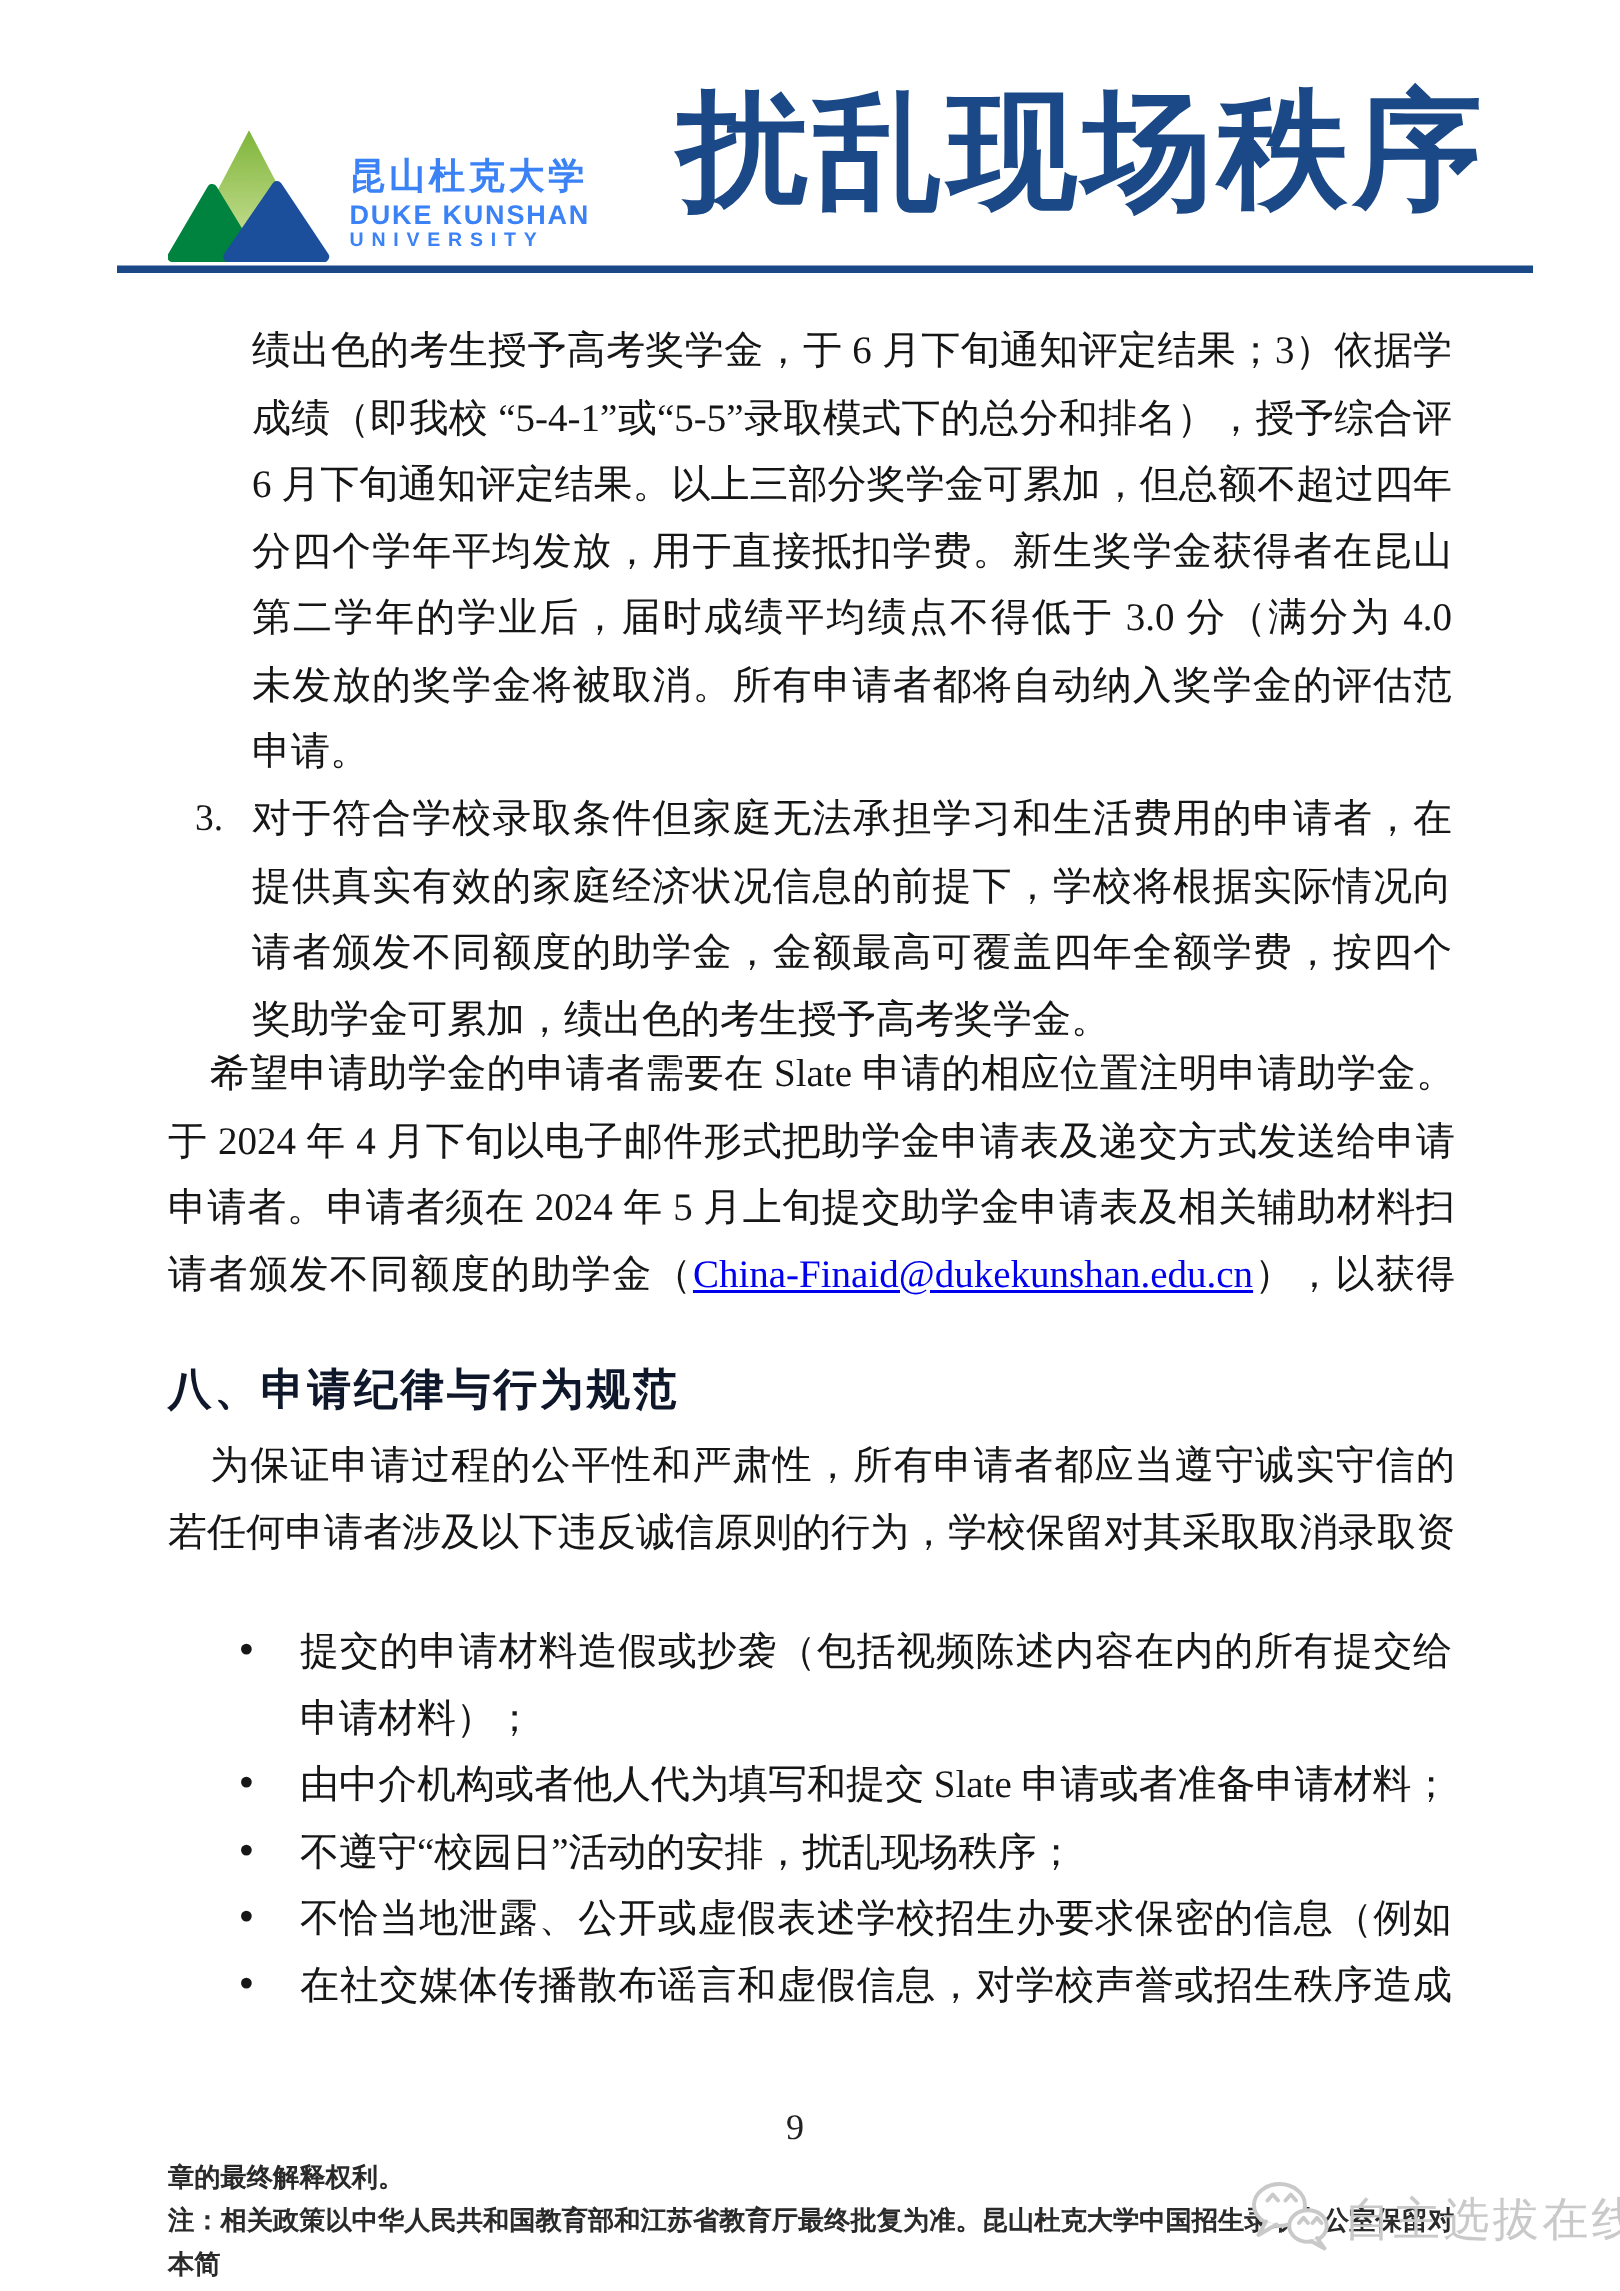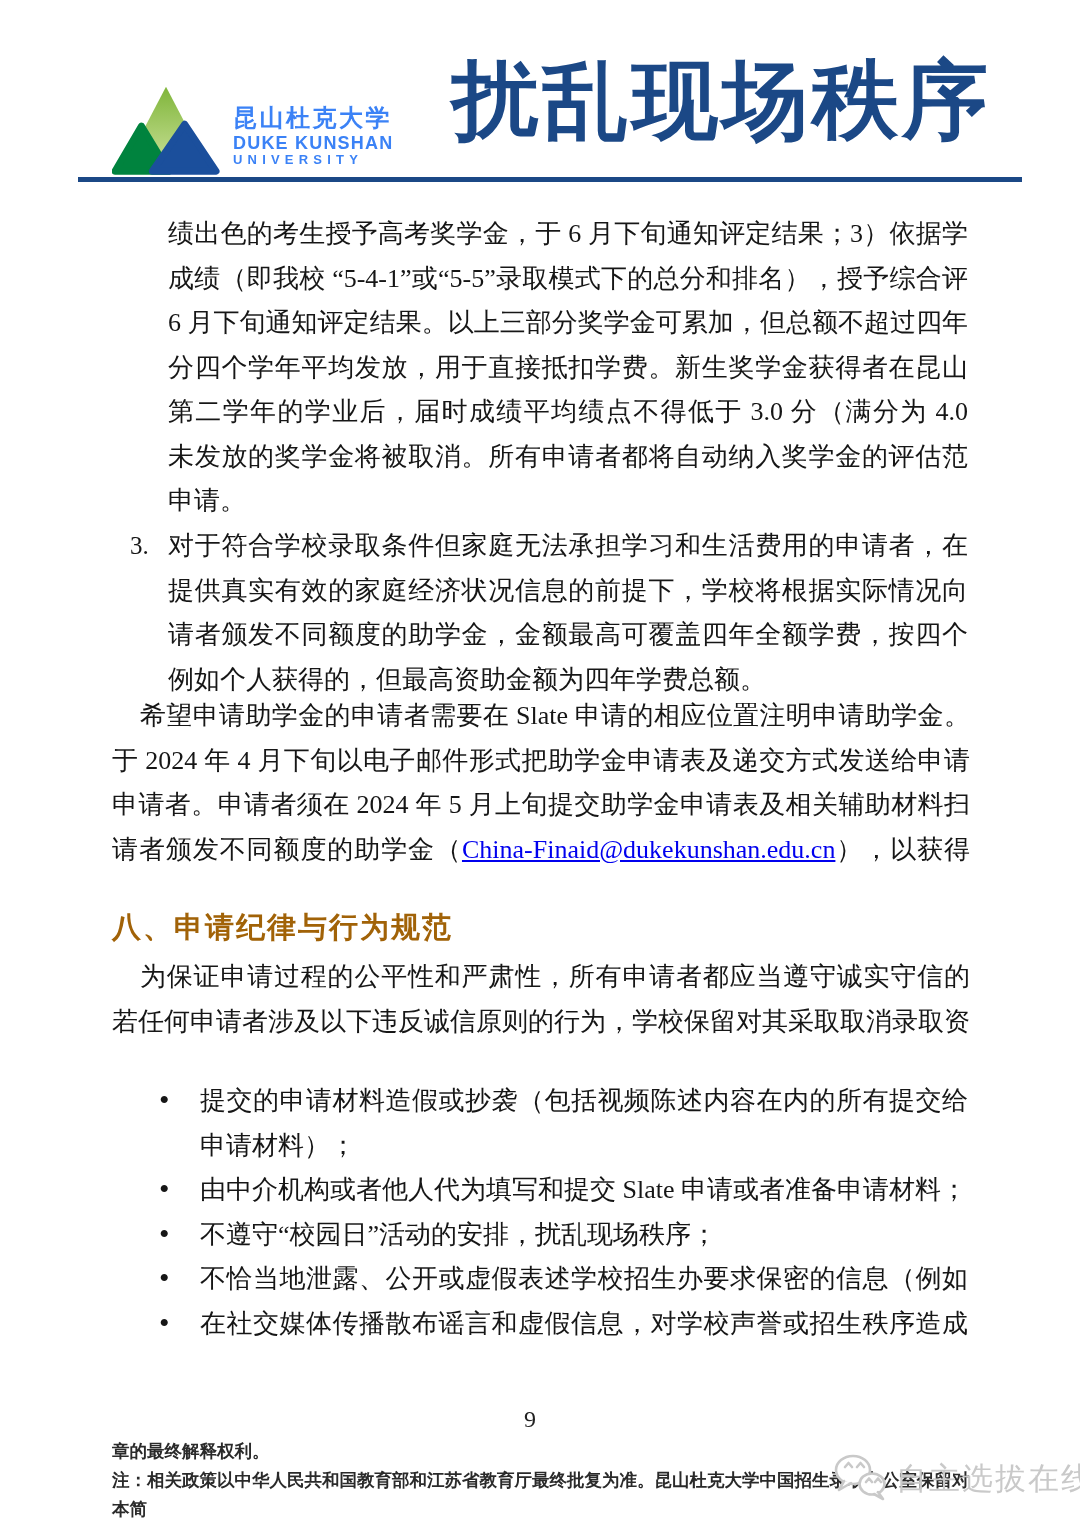--- a/index.html
+++ b/index.html
@@ -24,21 +24,21 @@
       text-align:justify;text-align-last:justify;overflow:hidden;}
   .ln.last{text-align-last:left;}
   .ind{text-indent:28px;}
   #cont2{left:168px;top:212px;width:800px;}
   #item3{left:130px;top:524px;width:838px;}
   #item3 .marker{position:absolute;left:0;top:0;height:44.5px;line-height:44.5px;font-size:25px;}
   #item3 .ilines{margin-left:38px;}
   #finaid{left:112px;top:694px;width:858px;}
   a.email{color:#0000ee;text-decoration:underline;}
   #heading{left:112px;top:903px;width:860px;font-size:29px;font-weight:bold;
-    letter-spacing:2px;line-height:48px;color:#a16207;}
+    letter-spacing:2px;line-height:48px;color:#0f172a;}
   #discipline{left:112px;top:955px;width:858px;}
   #bullets{left:157px;top:1079px;width:811px;}
   .bullet{position:relative;}
   .bullet .bmark{position:absolute;left:2px;top:0;height:44.5px;line-height:42px;font-size:30px;}
   .bullet .blines{margin-left:43px;}
   
   #pagenum{left:0;top:1406px;width:1060px;text-align:center;font-size:24px;color:#222;}
   #footnote{left:112px;top:1437px;width:872px;font-size:17.5px;line-height:29px;
     font-weight:bold;color:#2a2a2a;text-align:left;}
   #watermark{left:832px;top:1452px;display:flex;align-items:center;color:#c9c9c9;}
@@ -81,21 +81,21 @@
   <div class="ln">未发放的奖学金将被取消。所有申请者都将自动纳入奖学金的评估范围，无需单独</div>
   <div class="ln last">申请。</div>
 </div>
 
 <div class="abs" id="item3">
   <span class="marker">3.</span>
   <div class="ilines">
     <div class="ln">对于符合学校录取条件但家庭无法承担学习和生活费用的申请者，在申请者按要求</div>
     <div class="ln">提供真实有效的家庭经济状况信息的前提下，学校将根据实际情况向符合条件的申</div>
     <div class="ln">请者颁发不同额度的助学金，金额最高可覆盖四年全额学费，按四个学年平均发放。</div>
-    <div class="ln last">例如个人获得的，但最高资助金额为四年学费总额。</div>
+    <div class="ln last">奖助学金可累加，绩出色的考生授予高考奖学金。</div>
   </div>
 </div>
 
 <div class="abs" id="finaid">
   <div class="ln ind">希望申请助学金的申请者需要在 Slate 申请的相应位置注明申请助学金。我校招办将</div>
   <div class="ln">于 2024 年 4 月下旬以电子邮件形式把助学金申请表及递交方式发送给申请助学金的入围</div>
   <div class="ln">申请者。申请者须在 2024 年 5 月上旬提交助学金申请表及相关辅助材料扫描件至昆山杜</div>
   <div class="ln">
     <span>请者颁发不同额度的助学金（</span><a class="email" href="#">China-Finaid@dukekunshan.edu.cn</a><span>），以获得昆山杜克大学</span>
   </div>

